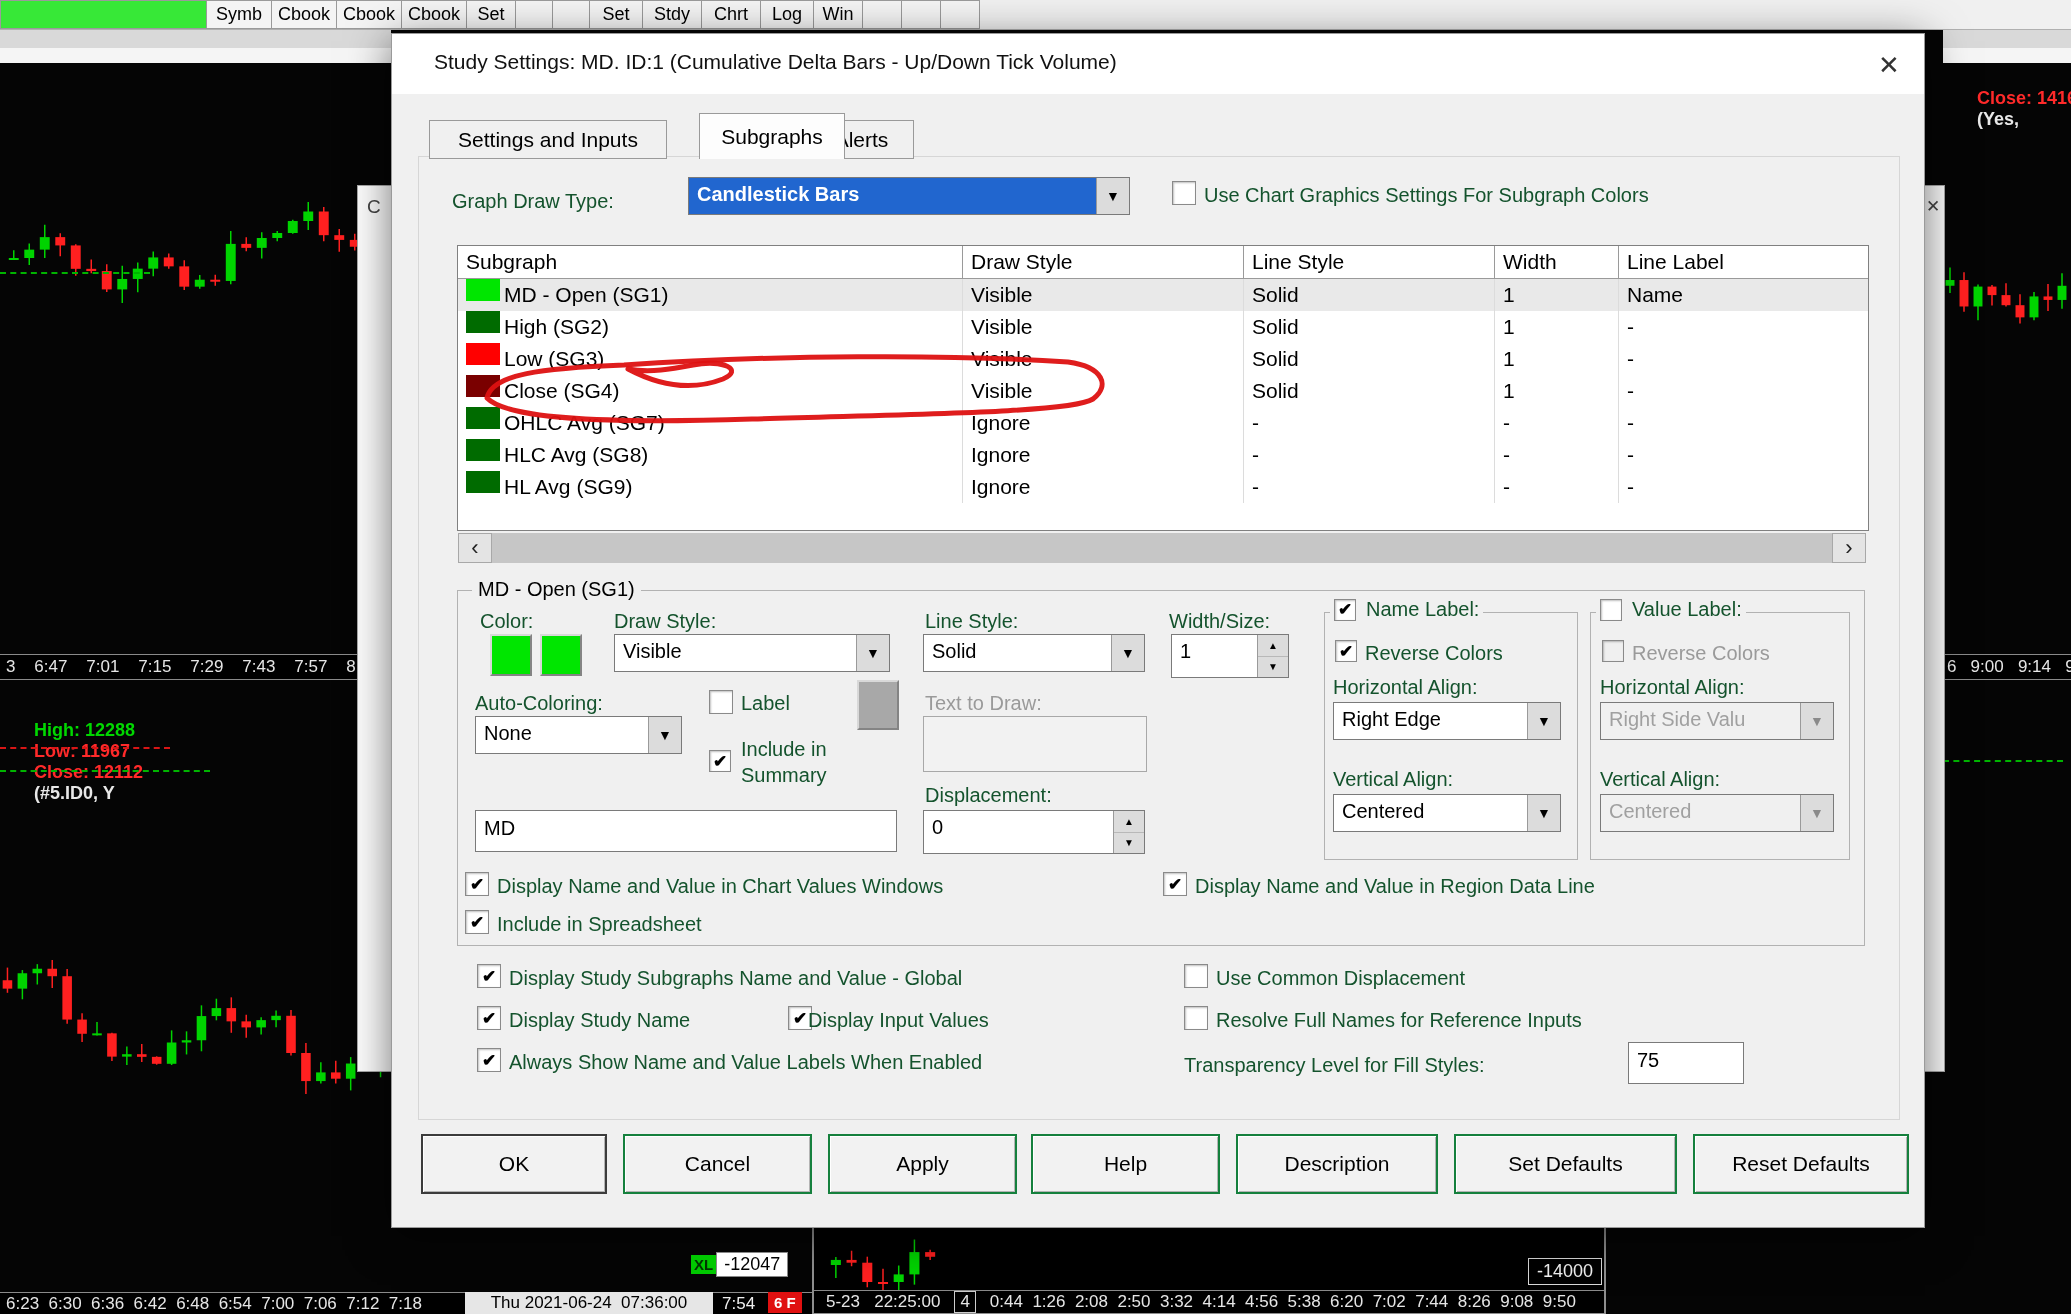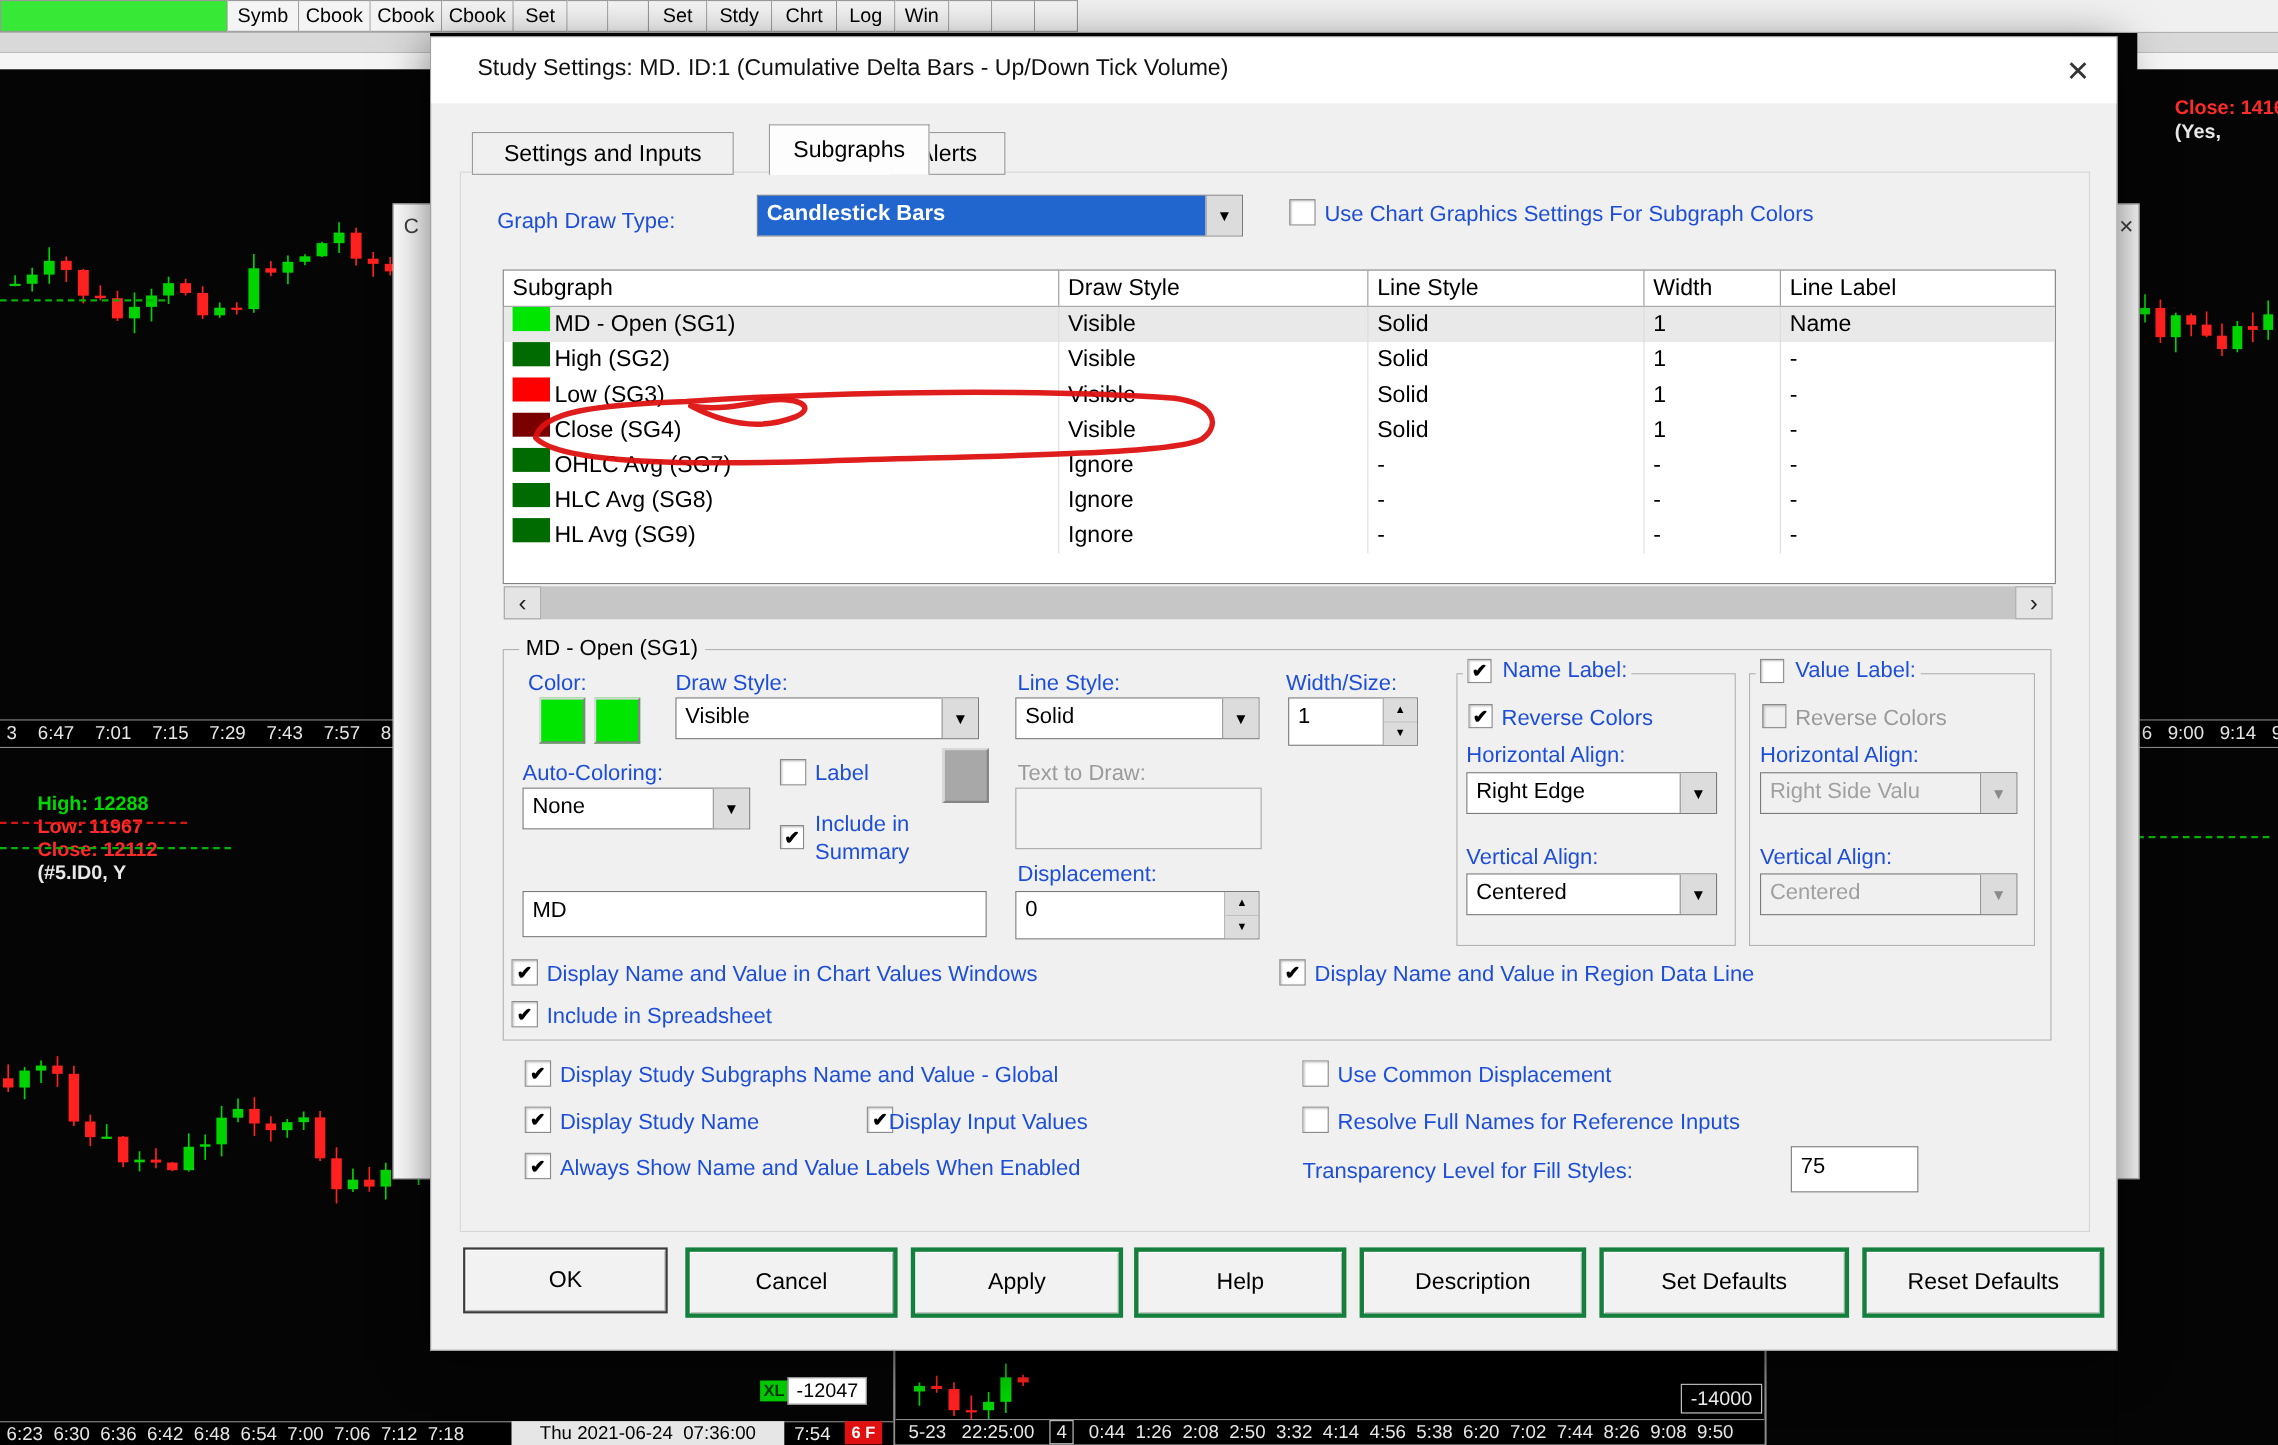--- a/index.html
+++ b/index.html
@@ -32,21 +32,21 @@
   #dialog{left:391px;top:33px;width:1532px;height:1193px;background:#f0f0f0;
           border:1px solid #9a9a9a;box-shadow:0 8px 40px rgba(0,0,0,.55);z-index:50;}
   #titlebar{left:0;top:0;width:1532px;height:60px;background:#ffffff;}
   #dlg-title{left:42px;top:16px;font-size:21px;color:#111;white-space:nowrap;}
   #dlg-close{left:1478px;top:12px;width:38px;height:38px;font-size:26px;color:#333;
              display:flex;align-items:center;justify-content:center;}
   .tab{background:#f0f0f0;border:1px solid #9a9a9a;font-size:21px;color:#000;
        display:flex;align-items:center;justify-content:center;}
   .tab.active{background:#fdfdfd;z-index:3;border-bottom:none;}
   #tabline{left:26px;top:122px;width:1480px;height:962px;border:1px solid #d6d6d6;background:#f0f0f0;}
-  .lbl{font-size:20px;color:#1d4ed8;white-space:nowrap;}
+  .lbl{font-size:20px;color:#14532d;white-space:nowrap;}
   .lbl.dis{color:#9a9a9a;}
   
   .dd{display:flex;background:#fff;border:1px solid #7a7a7a;}
   .dd .tx{flex:1;padding:5px 8px;font-size:20px;white-space:nowrap;overflow:hidden;color:#000;}
   .dd .btn{width:32px;background:#dcdcdc;border-left:1px solid #9a9a9a;
            display:flex;align-items:center;justify-content:center;}
   .dd .btn::after{content:"▼";font-size:14px;color:#000;}
   .dd.blue .tx{color:#fff;font-weight:bold;}
   .dd.dis{background:#f0f0f0;} .dd.dis .tx{color:#a0a0a0;} .dd.dis .btn::after{color:#8a8a8a;}
   
@@ -74,21 +74,21 @@
   .tcell:first-child{border-left:none;}
   .trow.head .tcell{border-left:1px solid #9a9a9a;} .trow.head .tcell:first-child{border-left:none;}
   .chip{width:34px;height:22px;margin-right:4px;flex:0 0 34px;align-self:flex-start;}
   .c1{flex:0 0 504px;} .c2{flex:0 0 281px;} .c3{flex:0 0 251px;} .c4{flex:0 0 124px;} .c5{flex:1;}
   
   #hscroll{left:66px;top:499px;width:1408px;height:30px;background:#c6c6c6;display:flex;}
   .sbtn{width:32px;background:#e4e4e4;border:1px solid #a8a8a8;display:flex;align-items:center;justify-content:center;font-size:22px;color:#222;}
   .sb-l::after{content:"‹";} .sb-r::after{content:"›";}
   #sb-track{flex:1;}
   
-  .pbtn{background:#f2f2f2;border:4px solid #15803d;font-size:21px;color:#000;
+  .pbtn{background:#f2f2f2;border:2px solid #15803d;font-size:21px;color:#000;
         display:flex;align-items:center;justify-content:center;
         box-shadow:inset 1px 1px 0 #fff, inset -1px -1px 0 #b4b4b4;}
   .pbtn.default{border:2px solid #3c3c3c;}
   .candles{overflow:hidden;}
 </style>
 </head>
 <body>
 
 <div id="screen">
 

